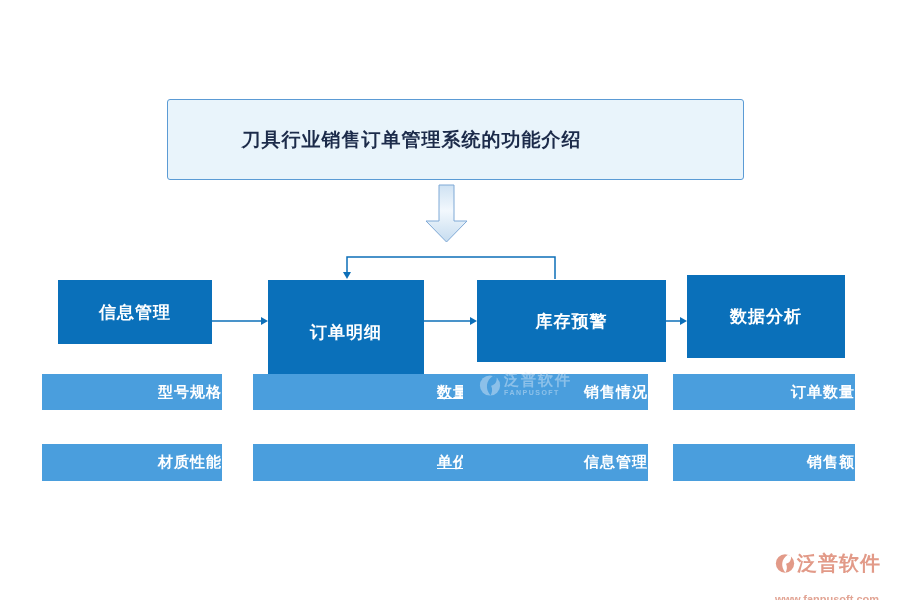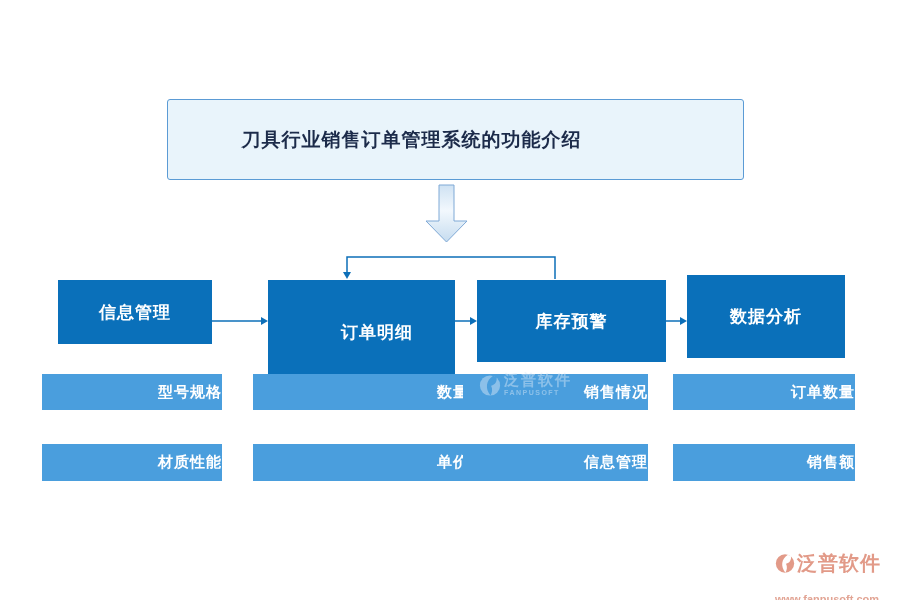--- a/index.html
+++ b/index.html
@@ -26,33 +26,33 @@
   
   svg.overlay{position:absolute;left:0;top:0;width:900px;height:600px;pointer-events:none;}
 
   
   .node{
     position:absolute;background:#0a70ba;color:#ffffff;
     display:flex;align-items:center;justify-content:center;
     font-weight:bold;font-size:17px;letter-spacing:1px;
   }
   .n1{left:58px; top:280px;width:154px;height:64px;}
-  .n2{left:268px;top:280px;width:156px;height:104px;padding-left:31px;}
+  .n2{left:268px;top:280px;width:156px;height:104px;}
   .n3{left:477px;top:280px;width:189px;height:82px;}
   .n4{left:687px;top:275px;width:158px;height:83px;}
 
   
   .subnode{
     position:absolute;background:#4a9edd;color:#ffffff;
     display:flex;align-items:center;justify-content:flex-end;
     font-weight:bold;font-size:15px;letter-spacing:1px;
     height:36px;
   }
   .c1{left:42px; width:180px;}
-  .c2{left:253px;width:216px;}
+  .c2{left:253px;width:216px;text-decoration:underline;}
   .c3{left:463px;width:185px;}
   .c4{left:673px;width:182px;}
   .r1{top:374px;}
   .r2{top:444px;height:37px;}
 
   
   .wm-center{
     position:absolute;left:479px;top:372px;
     display:flex;align-items:flex-start;gap:3px;
     opacity:0.45;pointer-events:none;

